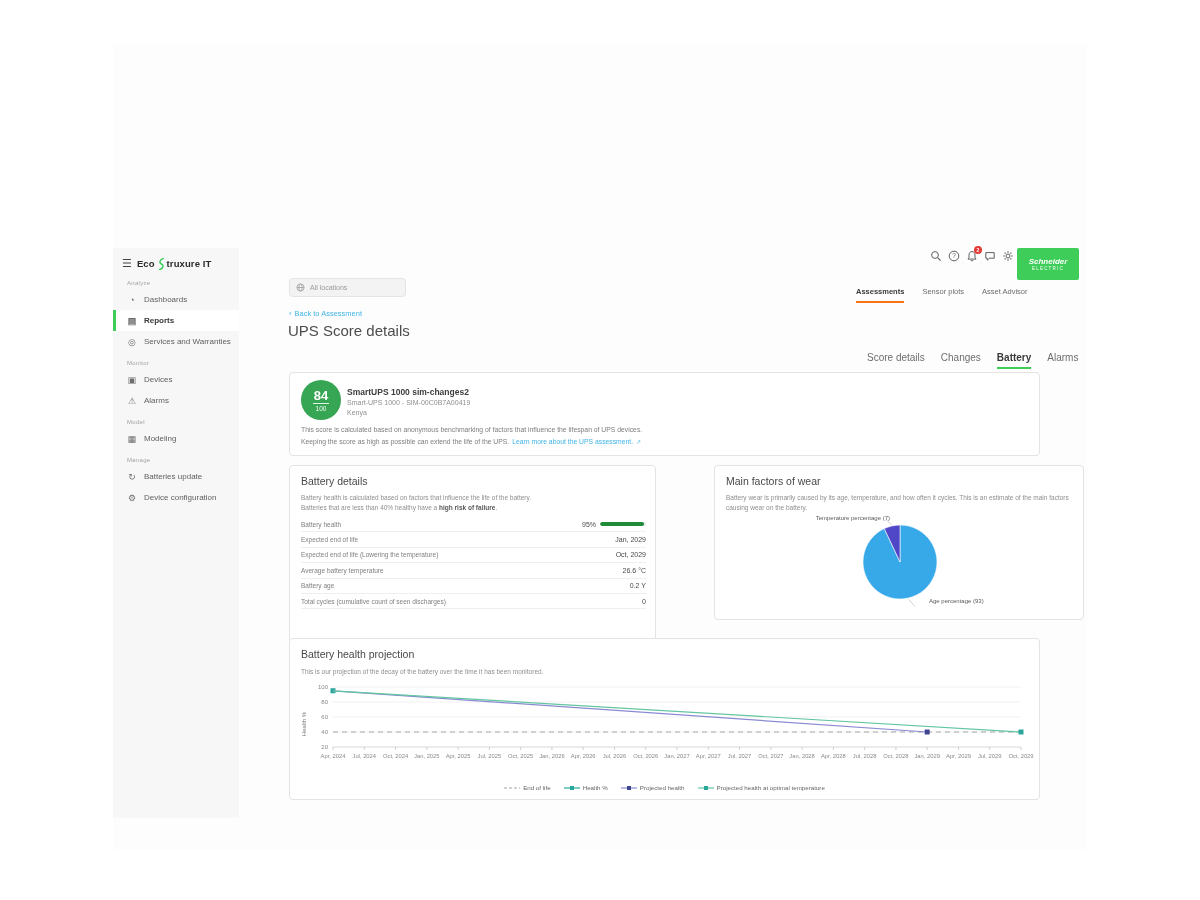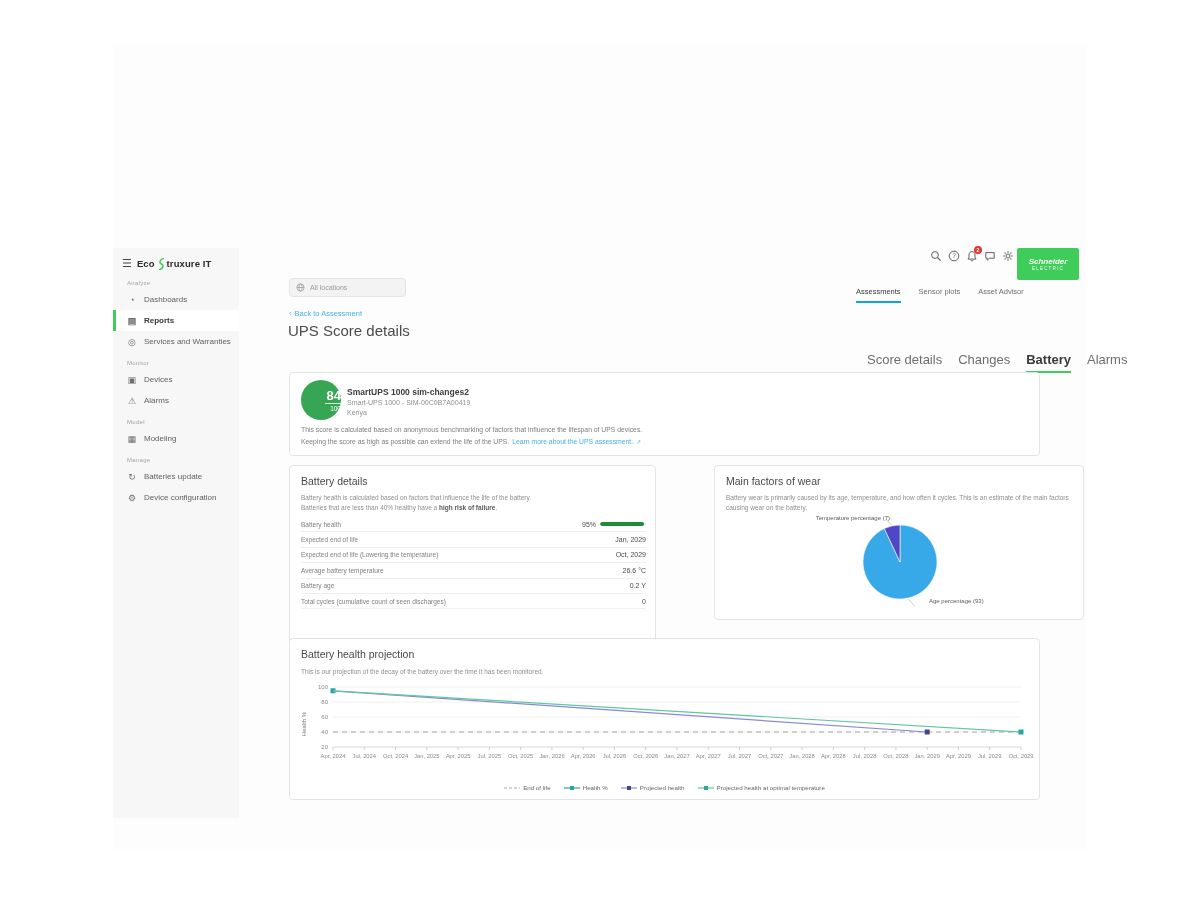--- a/index.html
+++ b/index.html
@@ -30,32 +30,32 @@
                display:flex; flex-direction:column; align-items:center; justify-content:center; }
   #brand-line1 { color:#fff; font-size:8px; font-weight:700; font-style:italic; line-height:9px; }
   #brand-line2 { color:#fff; font-size:4.5px; letter-spacing:1.2px; text-transform:uppercase; line-height:5px; }
 
   
   #location-pill { left:289px; top:278px; width:117px; height:19px; background:#f3f3f3; border:1px solid #e4e4e4;
                    border-radius:4px; display:flex; align-items:center; gap:5px; padding-left:6px;
                    font-size:7px; color:#9a9a9a; cursor:pointer; }
   #tabs { left:856px; top:287px; display:flex; gap:18px; font-size:7.5px; color:#6d6d6d; }
   #tabs .tab { padding-bottom:5px; cursor:pointer; }
-  #tabs .tab.active { color:#3a3a3a; font-weight:400; border-bottom:2px solid #0ea5e9; }
+  #tabs .tab.active { color:#3a3a3a; font-weight:700; border-bottom:2px solid #f97316; }
   #back-link { left:289px; top:309px; font-size:7.5px; color:#42b4e6; cursor:pointer; display:flex; gap:3px; align-items:center; }
   #page-title { left:288px; top:322px; font-size:15px; font-weight:500; color:#4c4c4c; }
-  #subtabs { left:867px; top:352px; display:flex; gap:16px; font-size:13px; color:#6d6d6d; }
+  #subtabs { left:867px; top:352px; display:flex; gap:16px; font-size:10px; color:#6d6d6d; }
   #subtabs .tab { padding-bottom:4px; cursor:pointer; }
   #subtabs .tab.active { color:#3a3a3a; font-weight:700; border-bottom:2px solid #3dcd58; }
 
   
   .card { background:#fff; border:1px solid #e3e3e3; border-radius:4px; }
   #score-card { left:289px; top:372px; width:751px; height:84px; }
   #score-circle { position:absolute; left:11px; top:7px; width:40px; height:40px; border-radius:50%;
-                  background:#37a654; color:#fff; display:flex; flex-direction:column; align-items:flex-end; justify-content:center; }
+                  background:#37a654; color:#fff; display:flex; flex-direction:column; align-items:center; justify-content:center; }
   #score-value { font-size:13px; font-weight:700; line-height:13px; }
   #score-divider { width:16px; height:1px; background:rgba(255,255,255,.85); margin:1px 0; }
   #score-max { font-size:6.5px; line-height:7px; }
   #device-name { position:absolute; left:57px; top:14px; font-size:8.5px; font-weight:700; color:#3d3d3d; }
   #device-model { position:absolute; left:57px; top:26px; font-size:7px; color:#8f8f8f; }
   #device-location { position:absolute; left:57px; top:36px; font-size:7px; color:#8f8f8f; }
   #score-desc1 { position:absolute; left:11px; top:53px; font-size:6.8px; color:#7e7e7e; }
   #score-desc2 { position:absolute; left:11px; top:65px; font-size:6.8px; color:#7e7e7e; display:flex; gap:3px; align-items:center; }
   #learn-more-link { color:#42b4e6; cursor:pointer; }
   #external-link-glyph { color:#42b4e6; font-size:6px; }

